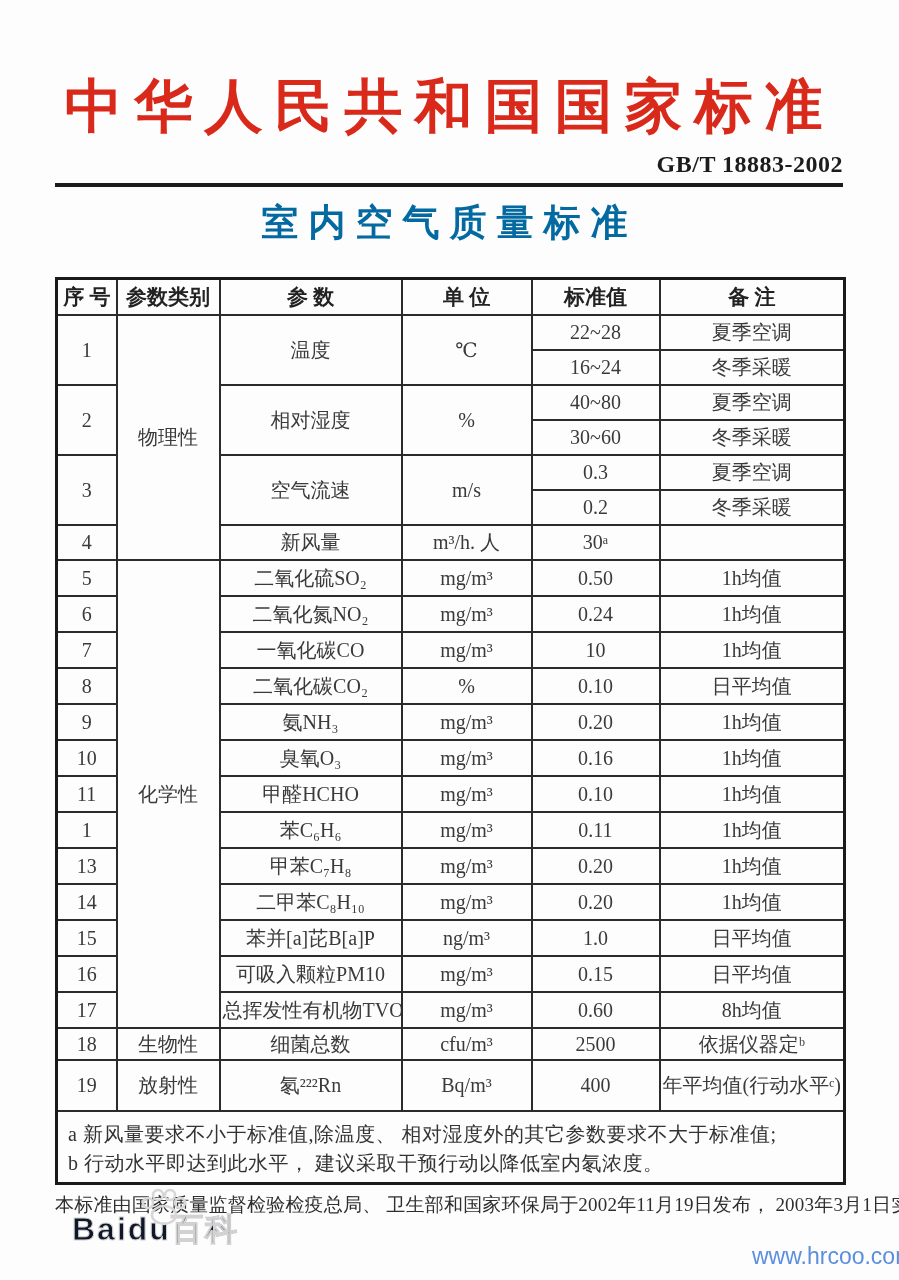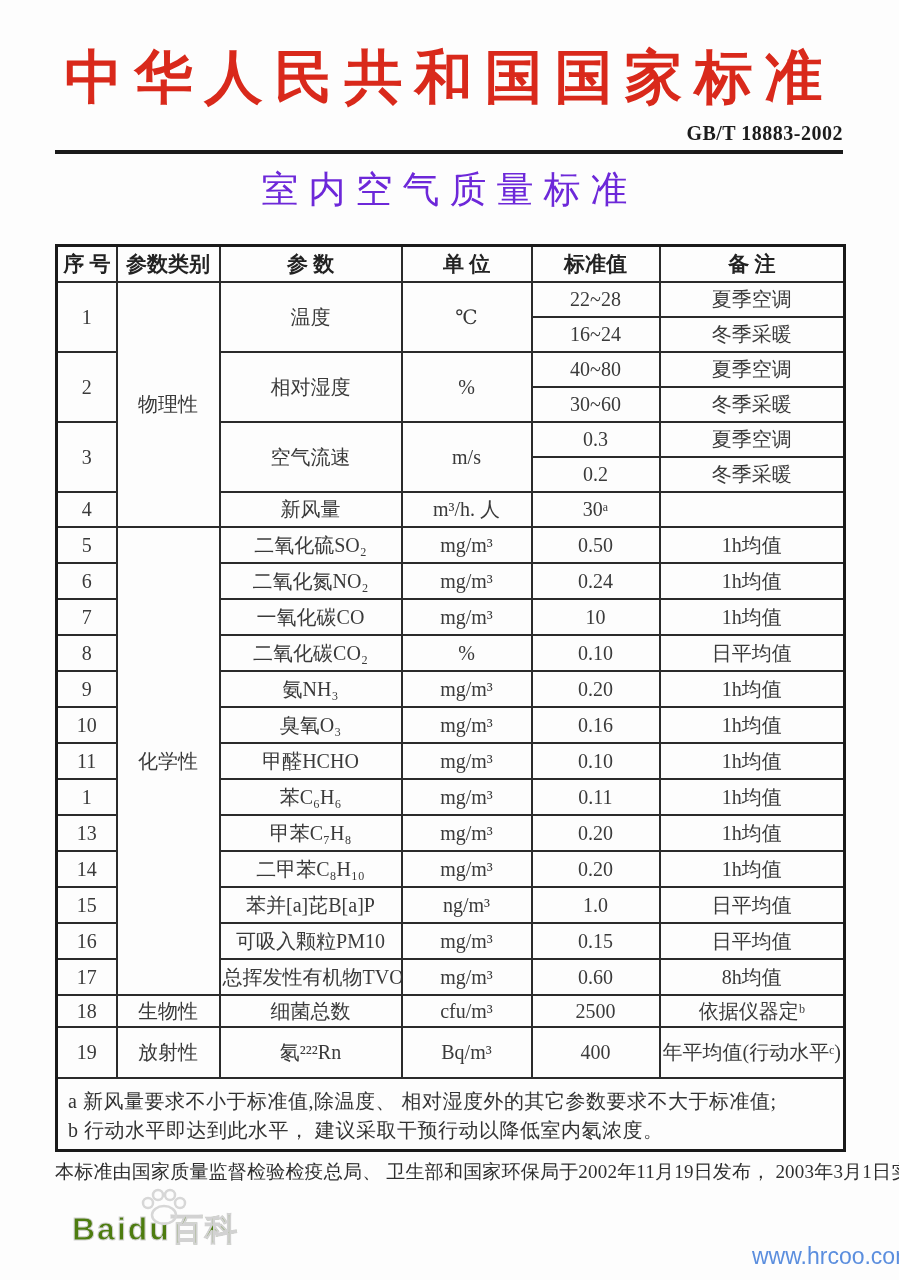--- a/index.html
+++ b/index.html
@@ -7,51 +7,51 @@
   body {
     width:899px; height:1280px;
     background:#fdfdfd;
     position:relative;
     overflow:hidden;
     font-family:"Liberation Serif","DejaVu Serif",serif;
     color:#333;
   }
   
   .main-title {
-    padding-top:48px;
+    padding-top:77px;
     text-align:center;
     font-size:58px;
     font-weight:bold;
     letter-spacing:12px;
     line-height:1.05;
     color:#d9291b;
     white-space:nowrap;
   }
   .std-number {
     margin:14px 56px 0 0;
     text-align:right;
-    font-size:20px;
+    font-size:24px;
     font-weight:bold;
     letter-spacing:0.5px;
     color:#1c1c1c;
     line-height:1;
   }
   .header-rule {
     height:4px;
     background:#1a1a1a;
     margin:7px 56px 0 55px;
   }
   .subtitle {
     margin-top:16px;
     text-align:center;
     font-family:"Liberation Sans","DejaVu Sans",sans-serif;
     font-size:37px;
-    font-weight:normal;
+    font-weight:bold;
     letter-spacing:10px;
-    color:#6d28d9;
+    color:#0369a1;
     line-height:1.1;
     white-space:nowrap;
   }
   
   .std-table {
     margin:33px 0 0 55px;
     border-collapse:collapse;
     table-layout:fixed;
     width:788px;
     border:3px solid #1a1a1a;
@@ -94,21 +94,21 @@
     letter-spacing:0.2px;
     white-space:nowrap;
     line-height:1.2;
   }
   .wm-baidu {
     position:absolute;
     left:72px; top:1208px;
     font-family:"Liberation Sans","DejaVu Sans",sans-serif;
     font-size:32px;
     font-weight:bold;
-    color:#4d7c0f;
+    color:#0f172a;
     -webkit-text-stroke:1px #d2d2d2;
     letter-spacing:2px;
     white-space:nowrap;
   }
   .wm-paw {
     position:absolute;
     left:140px; top:1186px;
   }
   .wm-site {
     position:absolute;

